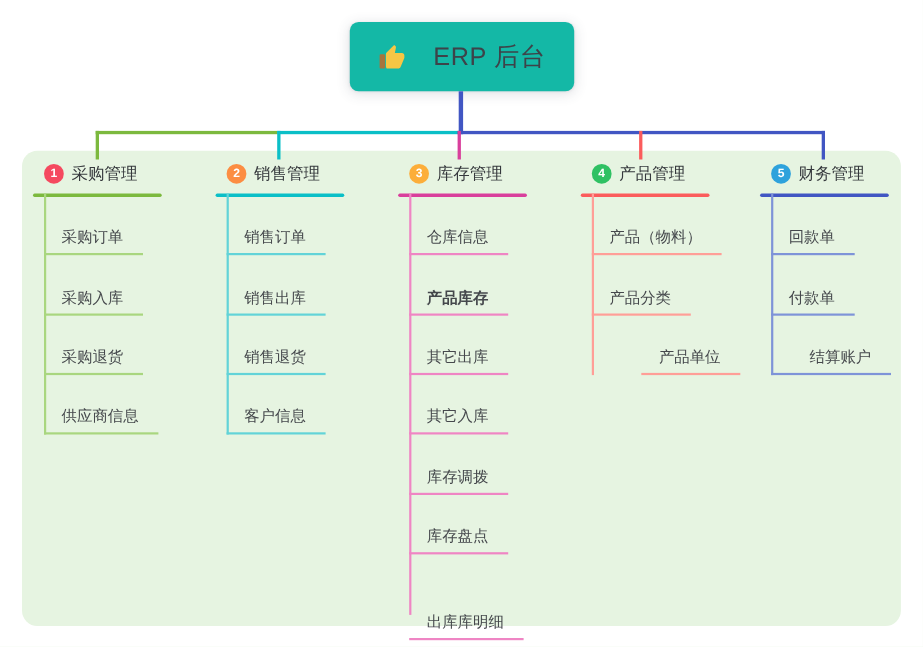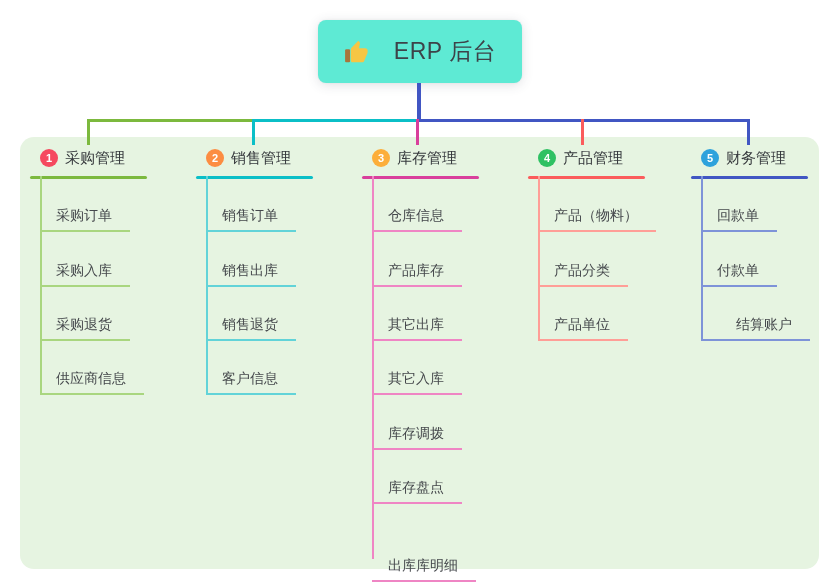--- a/index.html
+++ b/index.html
@@ -4,21 +4,21 @@
 <style>
   html,body{margin:0;padding:0;}
   body{
     width:839px;height:588px;position:relative;background:#ffffff;
     font-family:"Liberation Sans","DejaVu Sans",sans-serif;
     overflow:hidden;
   }
   
   .root-card{
     position:absolute;left:318px;top:20px;width:204px;height:63px;
-    background:#5eead4;border-radius:8px;
+    background:#14b8a6;border-radius:8px;
     box-shadow:0 2px 12px rgba(60,70,90,.16), 0 0 2px rgba(60,70,90,.08);
     display:flex;align-items:center;justify-content:center;gap:24px;
     cursor:pointer;
   }
   .root-label{font-size:23px;color:#3d4349;letter-spacing:.5px;}
   .thumb-icon{width:26px;height:26px;display:inline-block;}
   
   .stem{position:absolute;left:417px;top:83px;width:4px;height:39px;}
   .conn-h{position:absolute;top:119px;height:3px;}
   .conn-v{position:absolute;top:119px;width:3px;height:26px;}
@@ -104,38 +104,38 @@
 </div>
 
 <div class="branch bx2">
   <div class="branch-header">
     <span class="badge" style="background: rgb(252, 174, 58);">3</span>
     <span class="branch-label">库存管理</span>
   </div>
   <div class="hline" style="background: rgb(217, 63, 156);"></div>
   <div class="vline" style="height: 383px; background: rgb(239, 133, 196);"></div>
   <div class="child row0" style="border-color: rgb(239, 133, 196);">仓库信息</div>
-  <div class="child row1" style="border-color: rgb(239, 133, 196);">产品库存</div>
+  <div class="child row1" style="border-color: rgb(239, 133, 196); font-weight: bold;">产品库存</div>
   <div class="child row2" style="border-color: rgb(239, 133, 196);">其它出库</div>
   <div class="child row3" style="border-color: rgb(239, 133, 196);">其它入库</div>
   <div class="child row4" style="border-color: rgb(239, 133, 196);">库存调拨</div>
   <div class="child row5" style="border-color: rgb(239, 133, 196);">库存盘点</div>
   <div class="child row6" style="border-color: rgb(239, 133, 196);">出库库明细</div>
 </div>
 
 <div class="branch bx3">
   <div class="branch-header">
     <span class="badge" style="background: rgb(47, 193, 99);">4</span>
     <span class="branch-label">产品管理</span>
   </div>
   <div class="hline" style="background: rgb(251, 92, 92);"></div>
   <div class="vline" style="height: 165px; background: rgb(255, 158, 151);"></div>
   <div class="child row0" style="border-color: rgb(255, 158, 151);">产品（物料）</div>
   <div class="child row1" style="border-color: rgb(255, 158, 151);">产品分类</div>
-  <div class="child row2" style="border-color: rgb(255, 158, 151);">产品单位</div>
+  <div class="child row2" style="border-color: rgb(255, 158, 151); margin-left: 45px;">产品单位</div>
 </div>
 
 <div class="branch bx4">
   <div class="branch-header">
     <span class="badge" style="background: rgb(46, 162, 220);">5</span>
     <span class="branch-label">财务管理</span>
   </div>
   <div class="hline" style="background: rgb(65, 86, 195);"></div>
   <div class="vline" style="height: 165px; background: rgb(126, 147, 216);"></div>
   <div class="child row0" style="border-color: rgb(126, 147, 216);">回款单</div>

